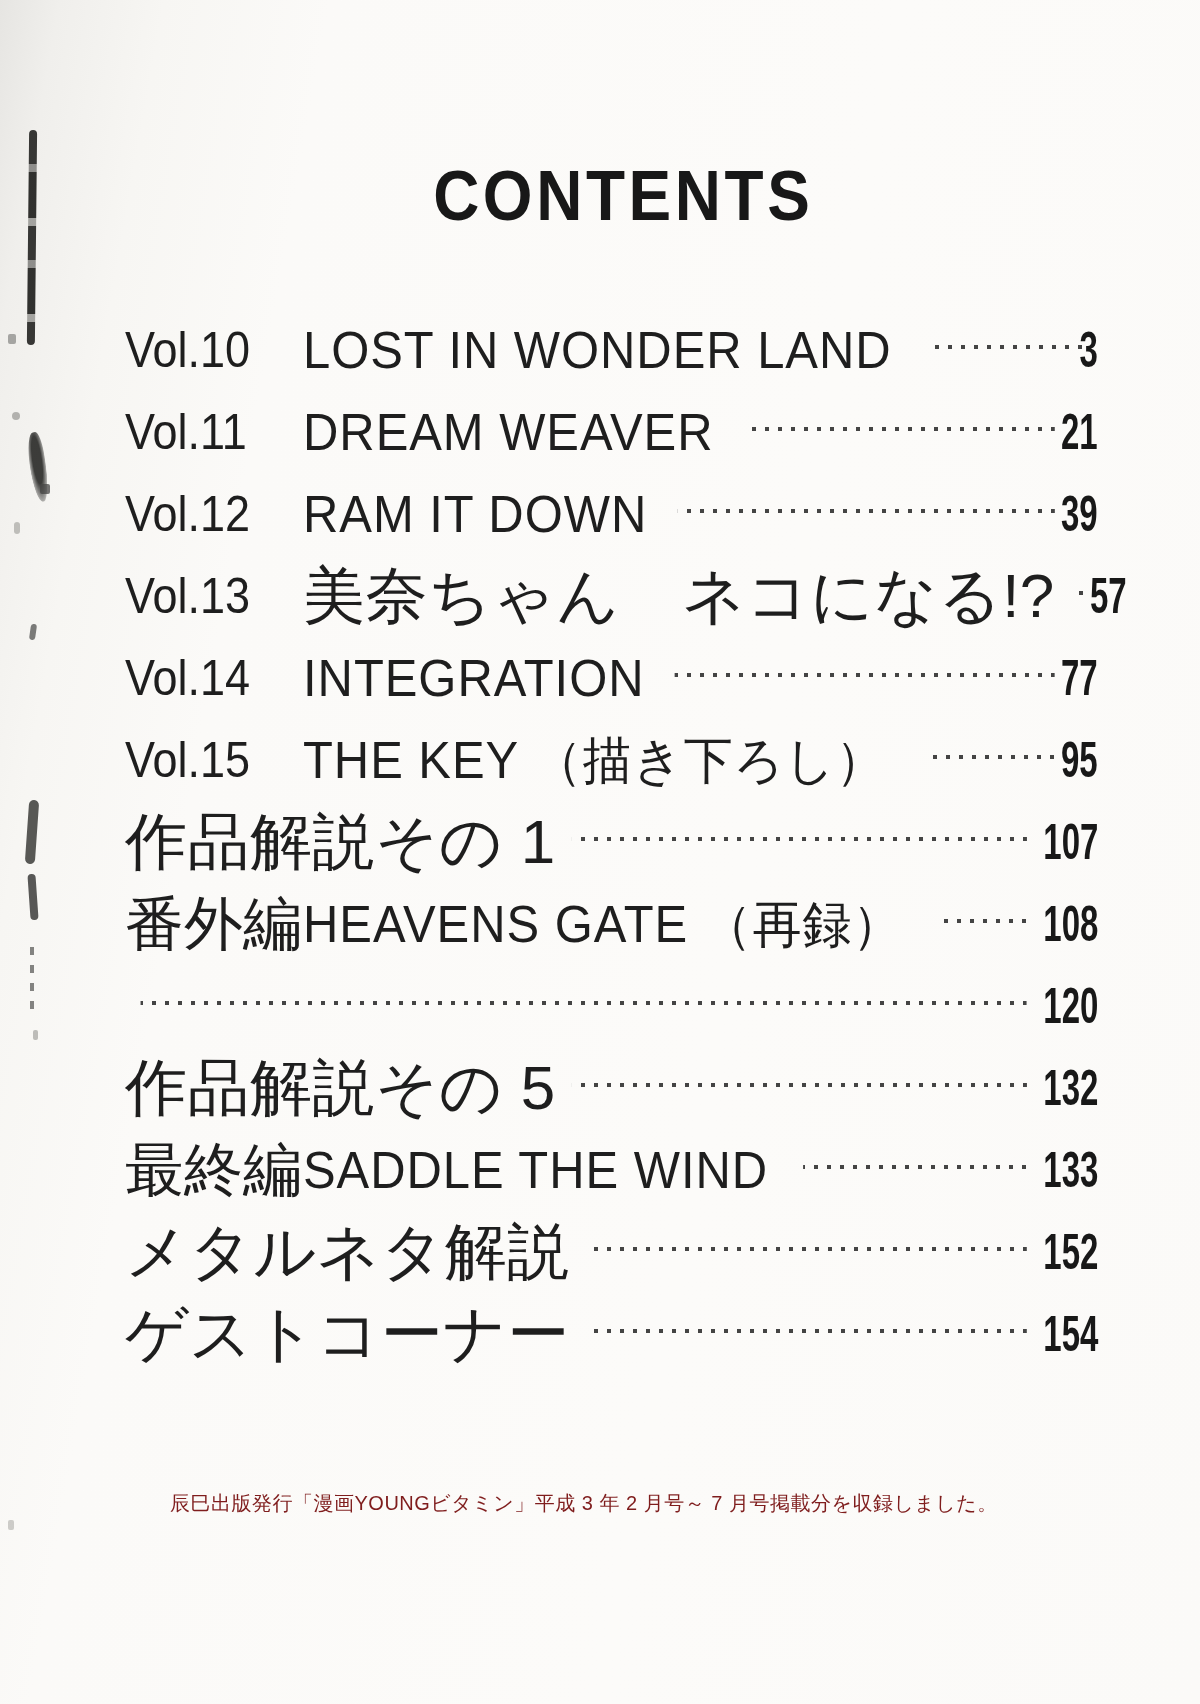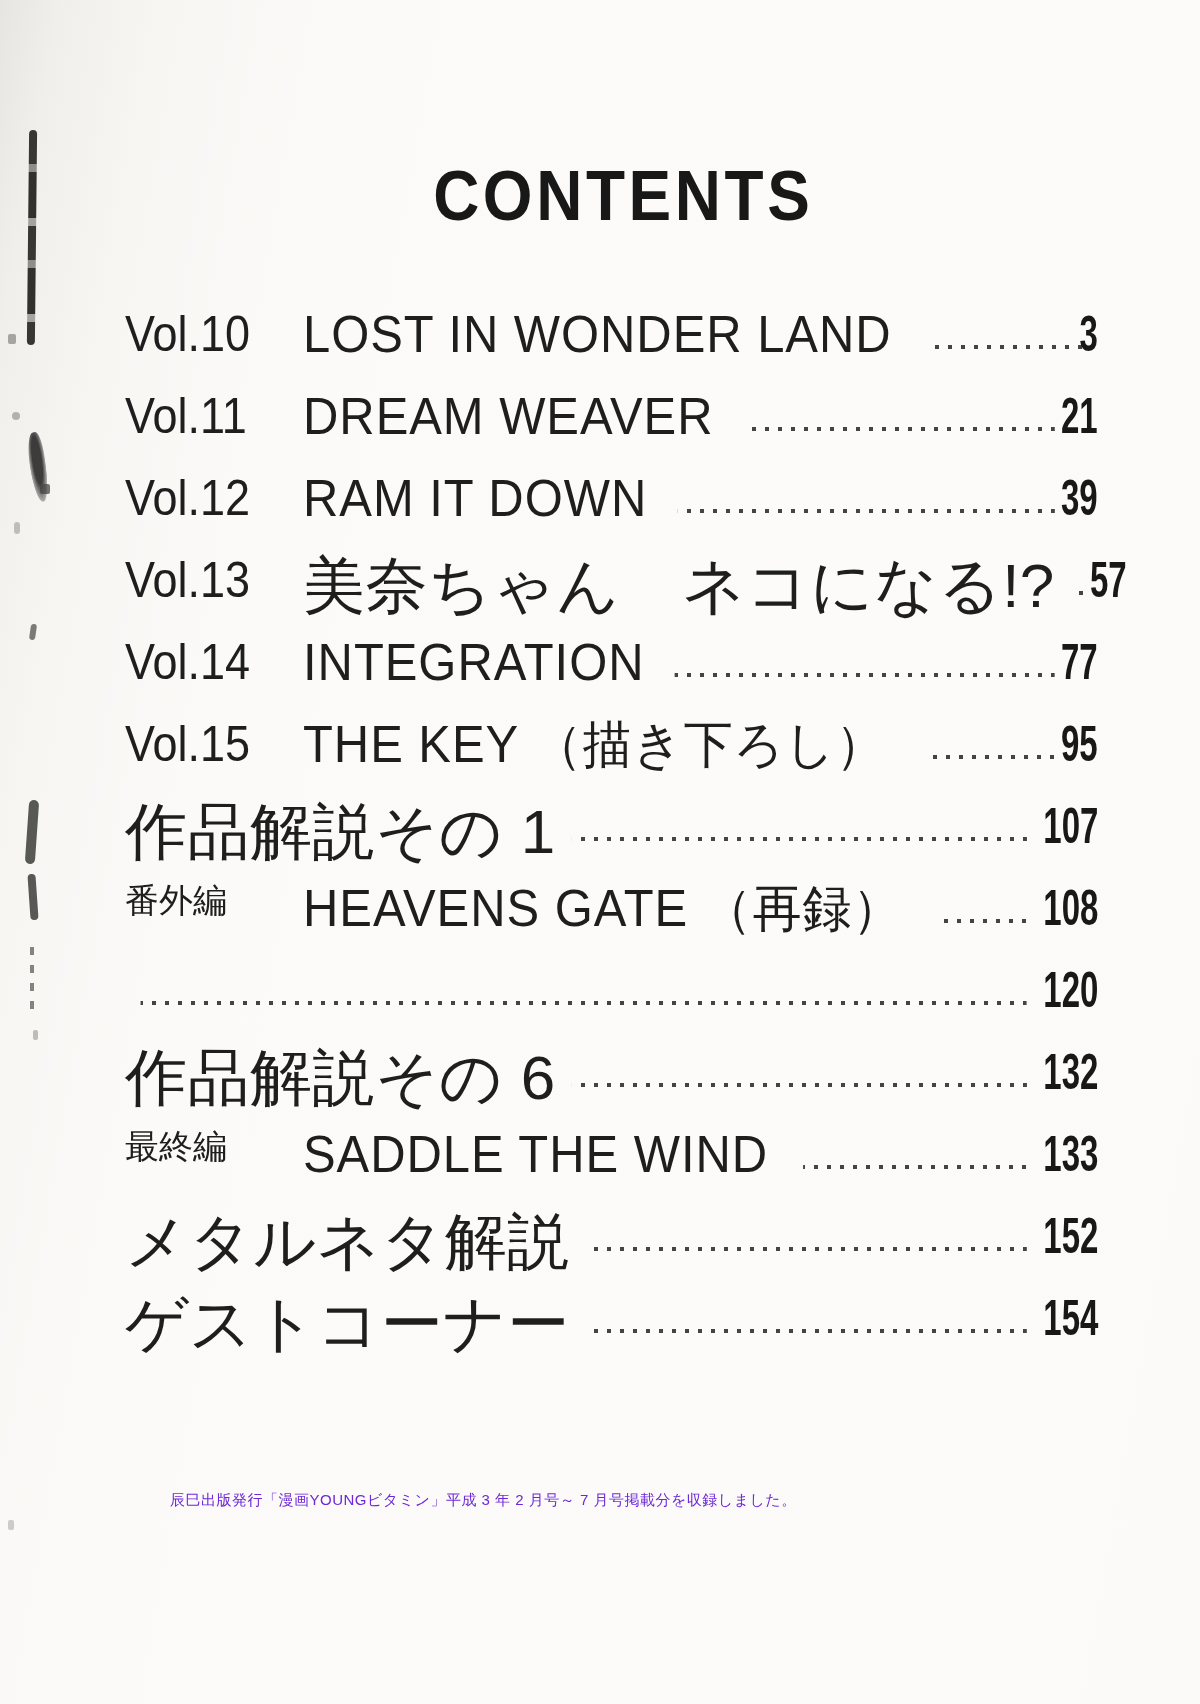--- a/index.html
+++ b/index.html
@@ -19,24 +19,24 @@
     display: inline-block;
     font-size: 71px; line-height: 1; font-weight: bold;
     letter-spacing: 4px;
     transform: scaleX(0.9); transform-origin: center;
     color: #181818;
     white-space: nowrap;
   }
 
   
   .toc { margin: 31px 102px 0 125px; }
-  .row { height: 82px; display: flex; }
+  .row { height: 82px; display: flex; align-items: center; }
   .label {
     flex: 0 0 178px; white-space: nowrap;
-    font-size: 34px; line-height: 1; color: #1e1e1e;
+    font-size: 59px; line-height: 1; color: #1e1e1e;
   }
   .label.latin { font-size: 50px; transform: scaleX(0.9); transform-origin: left center; }
   .title {
     white-space: nowrap; font-size: 62px; line-height: 1; color: #1e1e1e;
     letter-spacing: 0.5px;
   }
   .title.latin { font-size: 51px; letter-spacing: 1px; transform: scaleX(0.96); transform-origin: left center; }
   .dots {
     flex: 1 1 auto; height: 4px; min-width: 12px;
     margin: 0 2px 0 16px;
@@ -49,23 +49,23 @@
     white-space: nowrap;
     font-size: 50px; line-height: 1; font-weight: 600;
     transform: scaleX(0.66); transform-origin: right center;
     margin-left: -14px;
     color: #181818;
   }
 
   
   .footer {
     margin: 115px 0 0 170px;
-    font-size: 15px; line-height: 1.3;
+    font-size: 20px; line-height: 1.3;
     letter-spacing: 0.5px;
-    color: #6d28d9;
+    color: #7f1d1d;
     white-space: nowrap;
   }
 
   
   .artifact { position: absolute; pointer-events: none; }
   .streak-top {
     left: 28px; top: 18px; width: 8px; height: 215px; border-radius: 4px;
     transform: rotate(0.6deg);
     background: repeating-linear-gradient(to bottom,
       rgba(45,45,43,0.95) 0 34px, rgba(45,45,43,0.5) 34px 42px,
@@ -171,21 +171,21 @@
 
   <div class="row">
 
     <span class="dots"></span>
     <span class="num">120</span>
   </div>
 
 
   <div class="row">
 
-    <span class="title">作品解説その 6</span>
+    <span class="title">作品解説その 5</span>
     <span class="dots"></span>
     <span class="num">132</span>
   </div>
 
   <div class="row">
     <span class="label">最終編</span>
     <span class="title latin">SADDLE THE WIND</span>
     <span class="dots"></span>
     <span class="num">133</span>
   </div>

